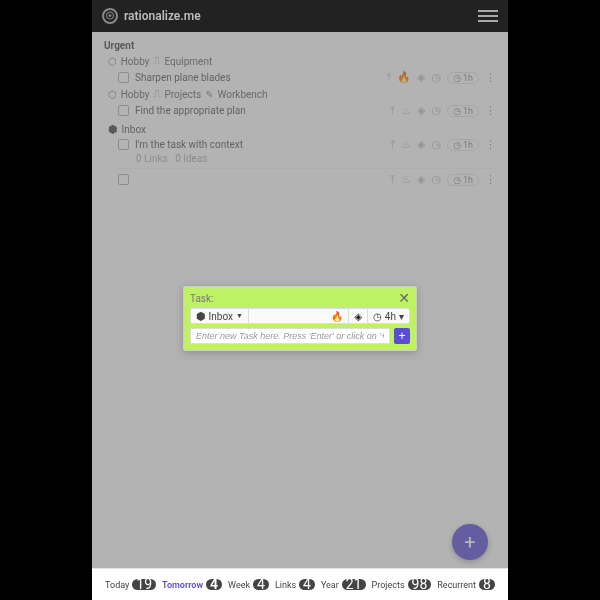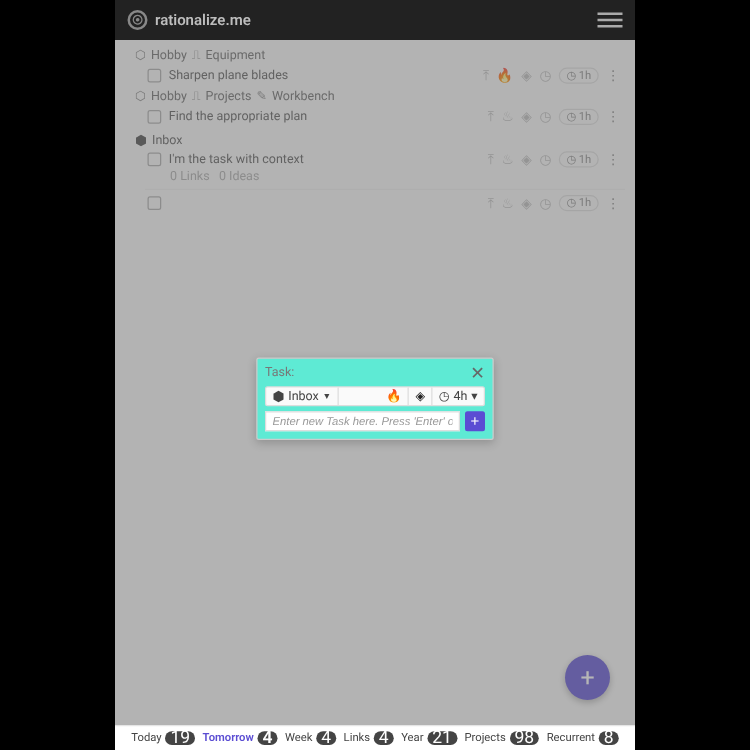--- a/index.html
+++ b/index.html
@@ -132,22 +132,22 @@
   .overlay {
     position: absolute;
     inset: 32px 0 20px 0;
     background: rgba(110,110,110,0.5);
     display: flex;
     align-items: flex-start;
     justify-content: center;
     padding-top: 254px;
   }
   .dialog {
-    width: 190px;
-    background: #5eead4;
+    width: 234px;
+    background: #bef264;
     border-radius: 2px;
     border: 1px solid #ccc;
     box-shadow: 0 2px 8px rgba(0,0,0,.2);
     padding-bottom: 4px;
   }
   .dialog-head {
     display: flex;
     align-items: center;
     font-size: 10px;
     color: #777;
@@ -207,21 +207,21 @@
     border-radius: 2px;
     font-size: 12px;
     line-height: 14px;
     cursor: pointer;
   }
   .footer {
     position: absolute;
     left: 92px;
     bottom: 0;
     width: 416px;
-    height: 20px;
+    height: 32px;
     background: #fff;
     border-top: 1px solid #e5e5e5;
     display: flex;
     align-items: center;
     justify-content: center;
     gap: 6px;
     font-size: 9px;
     z-index: 5;
   }
   .ft-item { display: inline-flex; align-items: center; gap: 3px; color: #444; cursor: pointer; }
@@ -260,20 +260,21 @@
     <span>rationalize.me</span>
     <div class="hamburger">
       <span></span>
         <span></span>
         <span></span>
     </div>
   </div>
 
   <div class="main">
 
+    <div class="section-header">Urgent</div>
     <div class="breadcrumb">
       <span class="bc-ico">⬡</span>
       <span>Hobby</span>
       <span class="bc-ico">⎍</span>
       <span>Equipment</span>
     </div>
     <div class="task-row">
       <span class="checkbox"></span>
       <span class="task-text">Sharpen plane blades</span>
       <span class="spacer"></span>

